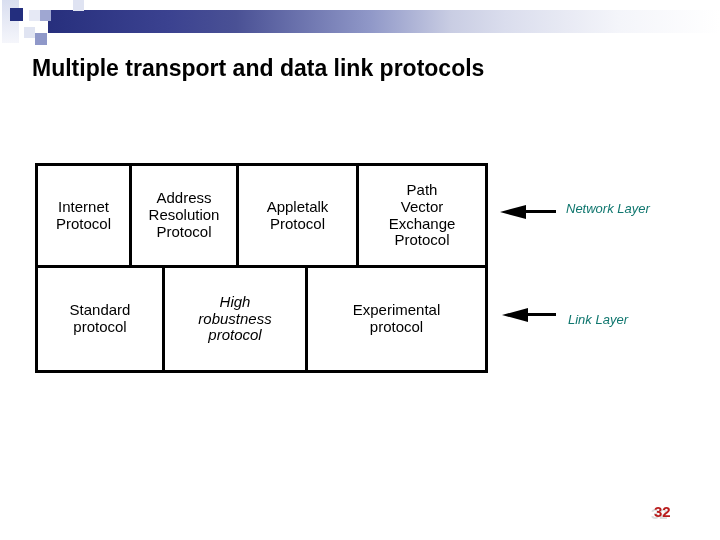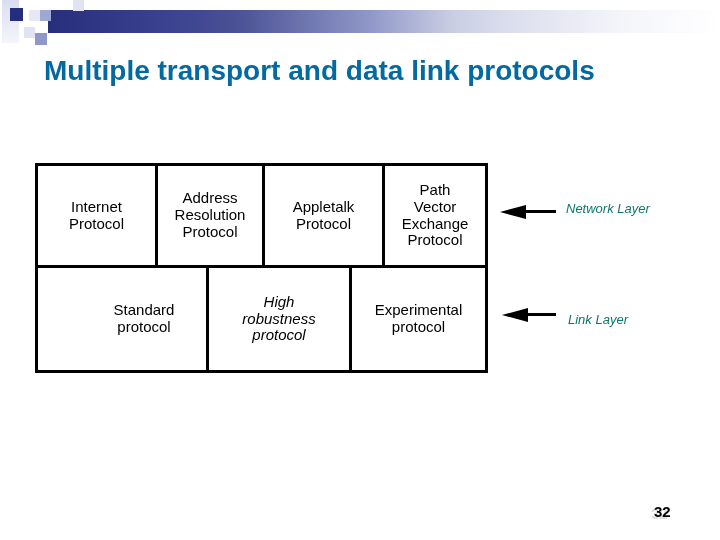--- a/index.html
+++ b/index.html
@@ -24,47 +24,47 @@
                background: linear-gradient(to bottom, #d9def0, #f5f6fb); }
   .sq-navy   { left: 10px; top: 8px;  width: 13px; height: 13px; background: #232e7e; }
   .sq-l1     { left: 29px; top: 10px; width: 11px; height: 11px; background: #e6e9f5; }
   .sq-m1     { left: 40px; top: 10px; width: 11px; height: 11px; background: #9fa7d2; }
   .sq-l2     { left: 73px; top: 0;    width: 11px; height: 11px; background: #dfe3f2; }
   .sq-l3     { left: 24px; top: 27px; width: 11px; height: 11px; background: #e0e4f2; }
   .sq-m2     { left: 35px; top: 33px; width: 12px; height: 12px; background: #8f98c9; }
 
   
   .title {
-    position: absolute; left: 44px; top: 55px;
-    font-size: 28px; line-height: 1.15;
-    color: #0369a1;
+    position: absolute; left: 32px; top: 55px;
+    font-size: 23px; line-height: 1.15;
+    color: #000000;
     white-space: nowrap;
   }
 
   
   .tbl {
     position: absolute; left: 35px; top: 163px;
     width: 453px; height: 210px;
     border: 3px solid #000; background: #fff;
     display: flex; flex-direction: column;
   }
   .trow { display: flex; }
   .trow-top { height: 102px; border-bottom: 3px solid #000; }
-  .trow-bottom { flex: 1; margin-left: 44px; }
+  .trow-bottom { flex: 1; }
   .cell {
     border-right: 3px solid #000;
     display: flex; align-items: center; justify-content: center;
     text-align: center;
     font-size: 15px; line-height: 1.12;
     color: #000;
     white-space: pre-line;
     overflow: hidden;
   }
   .cell:last-child { border-right: none; flex: 1; }
-  .c-t0 { width: 120px; } .c-t1 { width: 107px; } .c-t2 { width: 120px; }
+  .c-t0 { width: 94px; } .c-t1 { width: 107px; } .c-t2 { width: 120px; }
   .c-b0 { width: 127px; } .c-b1 { width: 143px; font-style: italic; }
 
   
   .arrow-head {
     position: absolute; width: 0; height: 0;
     border-top: 7px solid transparent;
     border-bottom: 7px solid transparent;
     border-right: 26px solid #000;
   }
   .arrow-shaft { position: absolute; height: 3px; background: #000; }
@@ -77,21 +77,21 @@
     font-size: 13px; color: #0f766e;
     white-space: nowrap;
     font-style: italic;
   }
   .ll-net { left: 566px; top: 201px; }
   .ll-link { left: 568px; top: 312px; }
 
   
   .page-num {
     position: absolute; left: 654px; top: 503px;
-    font-size: 15px; font-weight: bold; color: #000000;
+    font-size: 15px; font-weight: bold; color: #b91c1c;
     text-shadow: -3px 2px 0 #dcdcdc;
   }
 </style>
 </head>
 <body>
 
 <div>
   <div class="sq sq-tall"></div>
   <div class="hdr-bar"></div>
   <div class="sq sq-navy"></div>

